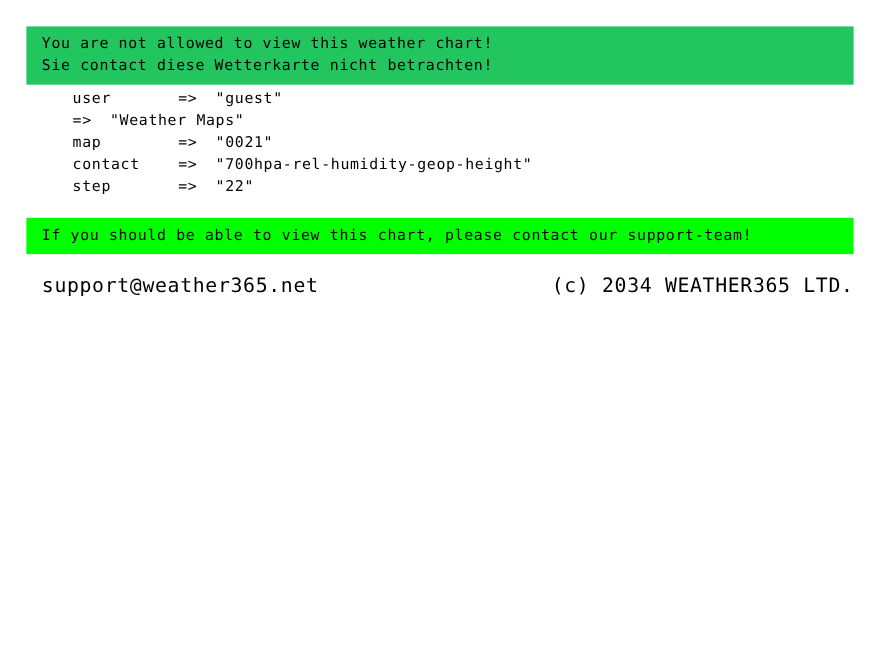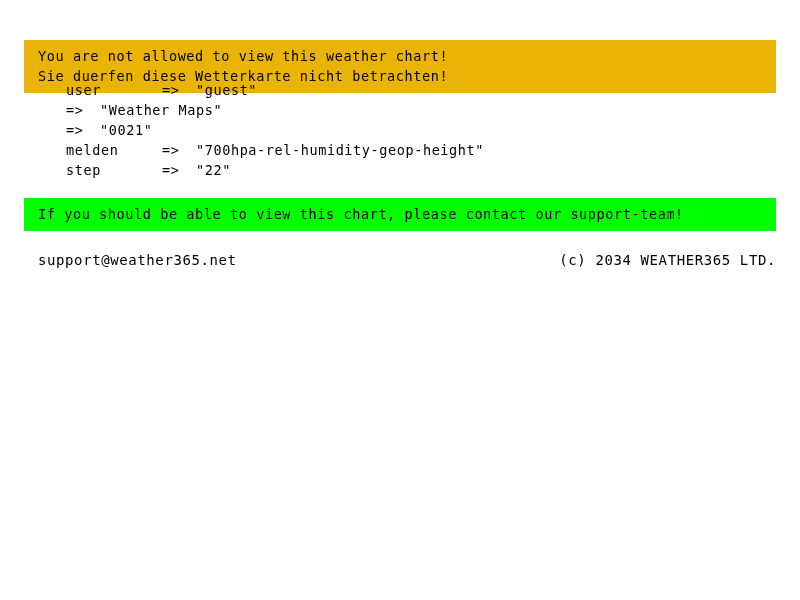--- a/index.html
+++ b/index.html
@@ -24,22 +24,22 @@
     height: 600px;
   }
   .banner {
     position: absolute;
     left: 24px;
     width: 752px;
     box-sizing: border-box;
     padding: 6px 14px 7px 14px;
   }
   .banner-error {
-    top: 40px;
-    background: #eab308;
+    top: 24px;
+    background: #22c55e;
   }
   .banner-ok {
     top: 198px;
     background: #00ff00;
   }
   .banner-line {
     font-family: "DejaVu Sans Mono", "Liberation Mono", monospace;
     font-size: 13.5px;
     line-height: 20px;
     letter-spacing: 0.6px;
@@ -74,59 +74,60 @@
     flex: 1 1 auto;
   }
   .footer {
     position: absolute;
     left: 38px;
     top: 250px;
     width: 738px;
     display: flex;
     justify-content: space-between;
     align-items: baseline;
-    font-size: 14px;
+    font-size: 18px;
     letter-spacing: 0.6px;
     line-height: 20px;
     white-space: pre;
   }
   .footer-right {
     text-align: right;
   }
   a.support-link {
     color: #000000;
     text-decoration: none;
   }
 </style>
 </head>
 <body>
 
 <div class="page">
 
   <div class="banner banner-error">
     <div class="banner-line">You are not allowed to view this weather chart!</div>
-    <div class="banner-line">Sie duerfen diese Wetterkarte nicht betrachten!</div>
+    <div class="banner-line">Sie contact diese Wetterkarte nicht betrachten!</div>
   </div>
 
   <div class="details">
     <div class="detail-row">
       <span class="detail-key">user</span>
       <span class="detail-arrow">=&gt;</span>
       <span class="detail-value">"guest"</span>
     </div>
     <div class="detail-row">
       <span class="detail-arrow">=&gt;</span>
       <span class="detail-value">"Weather Maps"</span>
     </div>
     <div class="detail-row">
+      <span class="detail-key">map</span>
       <span class="detail-arrow">=&gt;</span>
       <span class="detail-value">"0021"</span>
     </div>
     <div class="detail-row">
-      <span class="detail-key">melden</span>
+      <span class="detail-key">contact</span>
       <span class="detail-arrow">=&gt;</span>
       <span class="detail-value">"700hpa-rel-humidity-geop-height"</span>
     </div>
     <div class="detail-row">
       <span class="detail-key">step</span>
       <span class="detail-arrow">=&gt;</span>
       <span class="detail-value">"22"</span>
     </div>
   </div>
 

